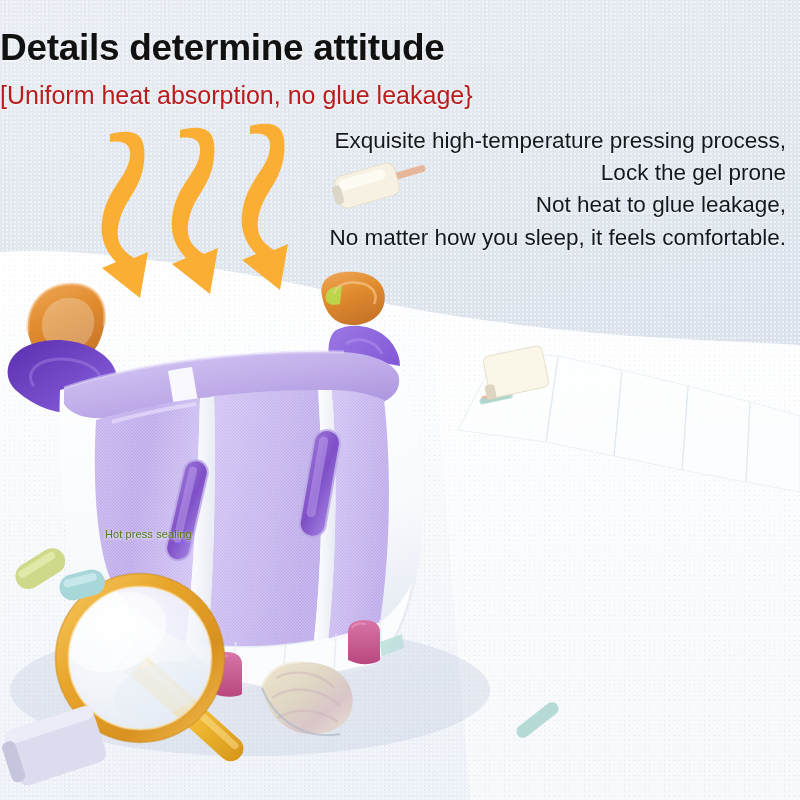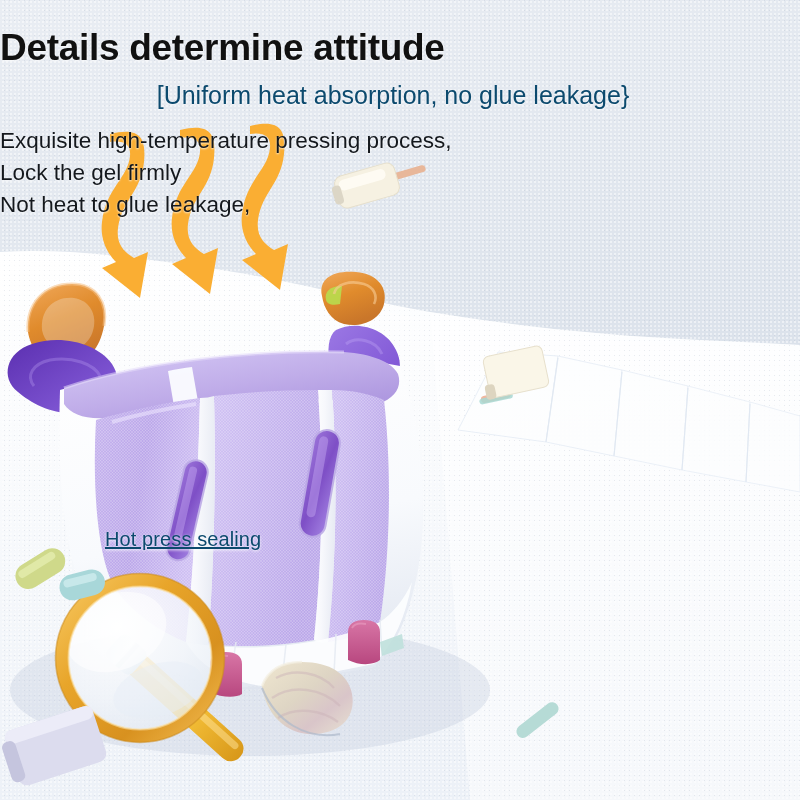--- a/index.html
+++ b/index.html
@@ -36,34 +36,33 @@
   
   .title{
     position:absolute;left:0;right:14px;top:20px;
     font-size:37px;font-weight:bold;color:#111;
     letter-spacing:-.3px;line-height:1.1;
     text-shadow:0 1px 2px rgba(255,255,255,.85);
     margin-top:8px;
   }
   .subtitle{
     position:absolute;left:0;right:14px;top:80px;
-    text-align:center;font-size:25px;color:#0c4a6e;line-height:1.25;
+    text-align:left;font-size:25px;color:#b91c1c;line-height:1.25;
     text-shadow:0 1px 2px rgba(255,255,255,.8);
   }
   .bullets{
     position:absolute;left:0;right:14px;top:125px;
-    font-size:22.5px;color:#14181d;line-height:1.43;
+    text-align:right;font-size:22.5px;color:#14181d;line-height:1.43;
     text-shadow:0 1px 2px rgba(255,255,255,.8);
   }
   .bullets div{white-space:nowrap;}
   .hotpress-label{
     position:absolute;left:105px;top:528px;
-    font-size:20px;color:#0c4a6e;letter-spacing:.1px;
+    font-size:11px;color:#4d7c0f;letter-spacing:.1px;
     text-shadow:0 1px 3px rgba(255,255,255,.95);
-    text-decoration:underline;
   }
 
   
   .arrows{position:absolute;left:100px;top:122px;width:215px;height:178px;}
 
   
   .mat{position:absolute;left:0px;top:270px;width:560px;height:500px;}
   .tiny{position:absolute;}
 </style>
 </head>
@@ -425,19 +424,20 @@
     <g transform="rotate(-38 35 30)">
       <rect x="8" y="22" width="50" height="13" rx="6.5" fill="#b6dbd6"></rect>
     </g>
   </svg>
 
   <div class="title">Details determine attitude</div>
   <div class="subtitle">[Uniform heat absorption, no glue leakage}</div>
 
   <div class="bullets">
     <div>Exquisite high-temperature pressing process,</div>
-    <div>Lock the gel firmly</div>
+    <div>Lock the gel prone</div>
     <div>Not heat to glue leakage,</div>
+    <div>No matter how you sleep, it feels comfortable.</div>
   </div>
 
   <div class="hotpress-label">Hot press sealing</div>
 
 </div>
 
 </body></html>

